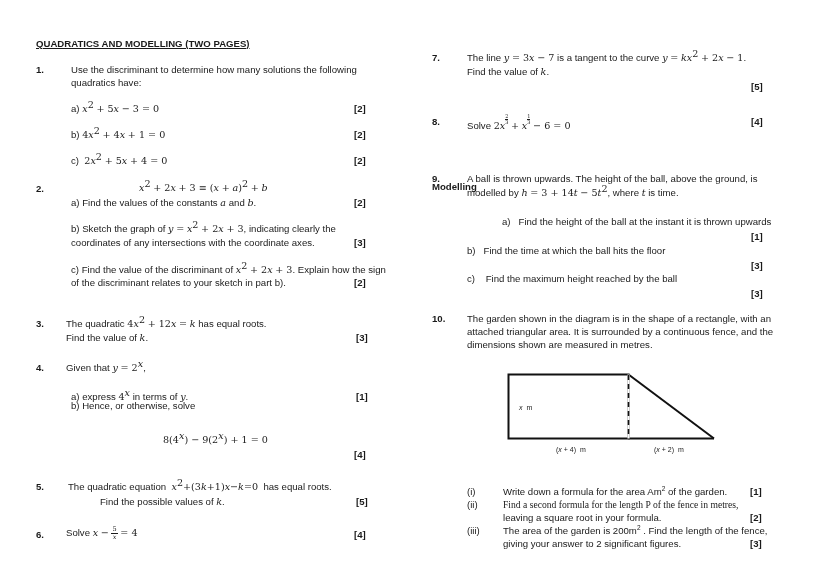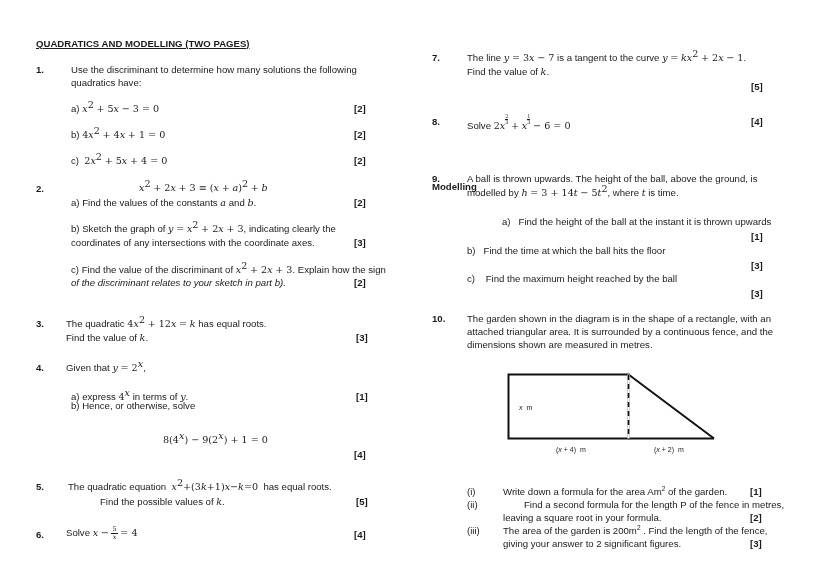--- a/index.html
+++ b/index.html
@@ -43,21 +43,21 @@
 <div class="abs num" style="left:36px; top:183px;">2.</div>
 <div class="abs" style="left:139px; top:182px;"><span class="m">x</span><sup class="mr">2</sup> <span class="mr">+ 2</span><span class="m">x</span> <span class="mr">+ 3 ≡ (</span><span class="m">x</span> <span class="mr">+</span> <span class="m">a</span><span class="mr">)</span><sup class="mr">2</sup> <span class="mr">+</span> <span class="m">b</span></div>
 <div class="abs" style="left:71px; top:197px;">a) Find the values of the constants <span class="m">a</span> and <span class="m">b</span>.</div>
 <div class="abs mark" style="left:354px; top:197px;">[2]</div>
 
 <div class="abs" style="left:71px; top:223px;">b) Sketch the graph of <span class="m">y</span> <span class="mr">=</span> <span class="m">x</span><sup class="mr">2</sup> <span class="mr">+ 2</span><span class="m">x</span> <span class="mr">+ 3</span>, indicating clearly the</div>
 <div class="abs" style="left:71px; top:237px;">coordinates of any intersections with the coordinate axes.</div>
 <div class="abs mark" style="left:354px; top:237px;">[3]</div>
 
 <div class="abs" style="left:71px; top:264px;">c) Find the value of the discriminant of <span class="m">x</span><sup class="mr">2</sup> <span class="mr">+ 2</span><span class="m">x</span> <span class="mr">+ 3</span>. Explain how the sign</div>
-<div class="abs" style="left:71px; top:277px;font-style:italic;">of the discriminant relates to your sketch in part b).</div>
+<div class="abs" style="left:71px; top:277px;">of the discriminant relates to your sketch in part b).</div>
 <div class="abs mark" style="left:354px; top:277px;">[2]</div>
 
 <div class="abs num" style="left:36px; top:318px;">3.</div>
 <div class="abs" style="left:66px; top:318px;">The quadratic <span class="mr">4</span><span class="m">x</span><sup class="mr">2</sup> <span class="mr">+ 12</span><span class="m">x</span> <span class="mr">=</span> <span class="m">k</span> has equal roots.</div>
 <div class="abs" style="left:66px; top:332px;">Find the value of <span class="m">k</span>.</div>
 <div class="abs mark" style="left:356px; top:332px;">[3]</div>
 
 <div class="abs num" style="left:36px; top:362px;">4.</div>
 <div class="abs" style="left:66px; top:362px;">Given that <span class="m">y</span> <span class="mr">= 2</span><sup class="m">x</sup>,</div>
 <div class="abs" style="left:71px; top:391px;">a) express <span class="mr">4</span><sup class="m">x</sup> in terms of <span class="m">y</span>.</div>
@@ -113,20 +113,20 @@
 </svg>
 <div class="abs" style="left:519px; top:404px; font-size:7px;"><i>x</i>&nbsp; m</div>
 <div class="abs" style="left:556px; top:446px; font-size:7px;">(<i>x</i> + 4)&nbsp; m</div>
 <div class="abs" style="left:654px; top:446px; font-size:7px;">(<i>x</i> + 2)&nbsp; m</div>
 
 <div class="abs" style="left:467px; top:486px;">(i)</div>
 <div class="abs" style="left:503px; top:486px;">Write down a formula for the area Am<sup>2</sup> of the garden.</div>
 <div class="abs mark" style="left:750px; top:486px;">[1]</div>
 
 <div class="abs" style="left:467px; top:499px;">(ii)</div>
-<div class="abs" style="left:524px; top:499px;">Find a second formula for the length P of the fence in metres,</div>
+<div class="abs" style="left:503px; top:499px;font-family:Liberation Serif, serif;">Find a second formula for the length P of the fence in metres,</div>
 <div class="abs" style="left:503px; top:512px;">leaving a square root in your formula.</div>
 <div class="abs mark" style="left:750px; top:512px;">[2]</div>
 
 <div class="abs" style="left:467px; top:525px;">(iii)</div>
 <div class="abs" style="left:503px; top:525px;">The area of the garden is 200m<sup>2</sup> . Find the length of the fence,</div>
 <div class="abs" style="left:503px; top:538px;">giving your answer to 2 significant figures.</div>
 <div class="abs mark" style="left:750px; top:538px;">[3]</div>
 
 </body></html>

